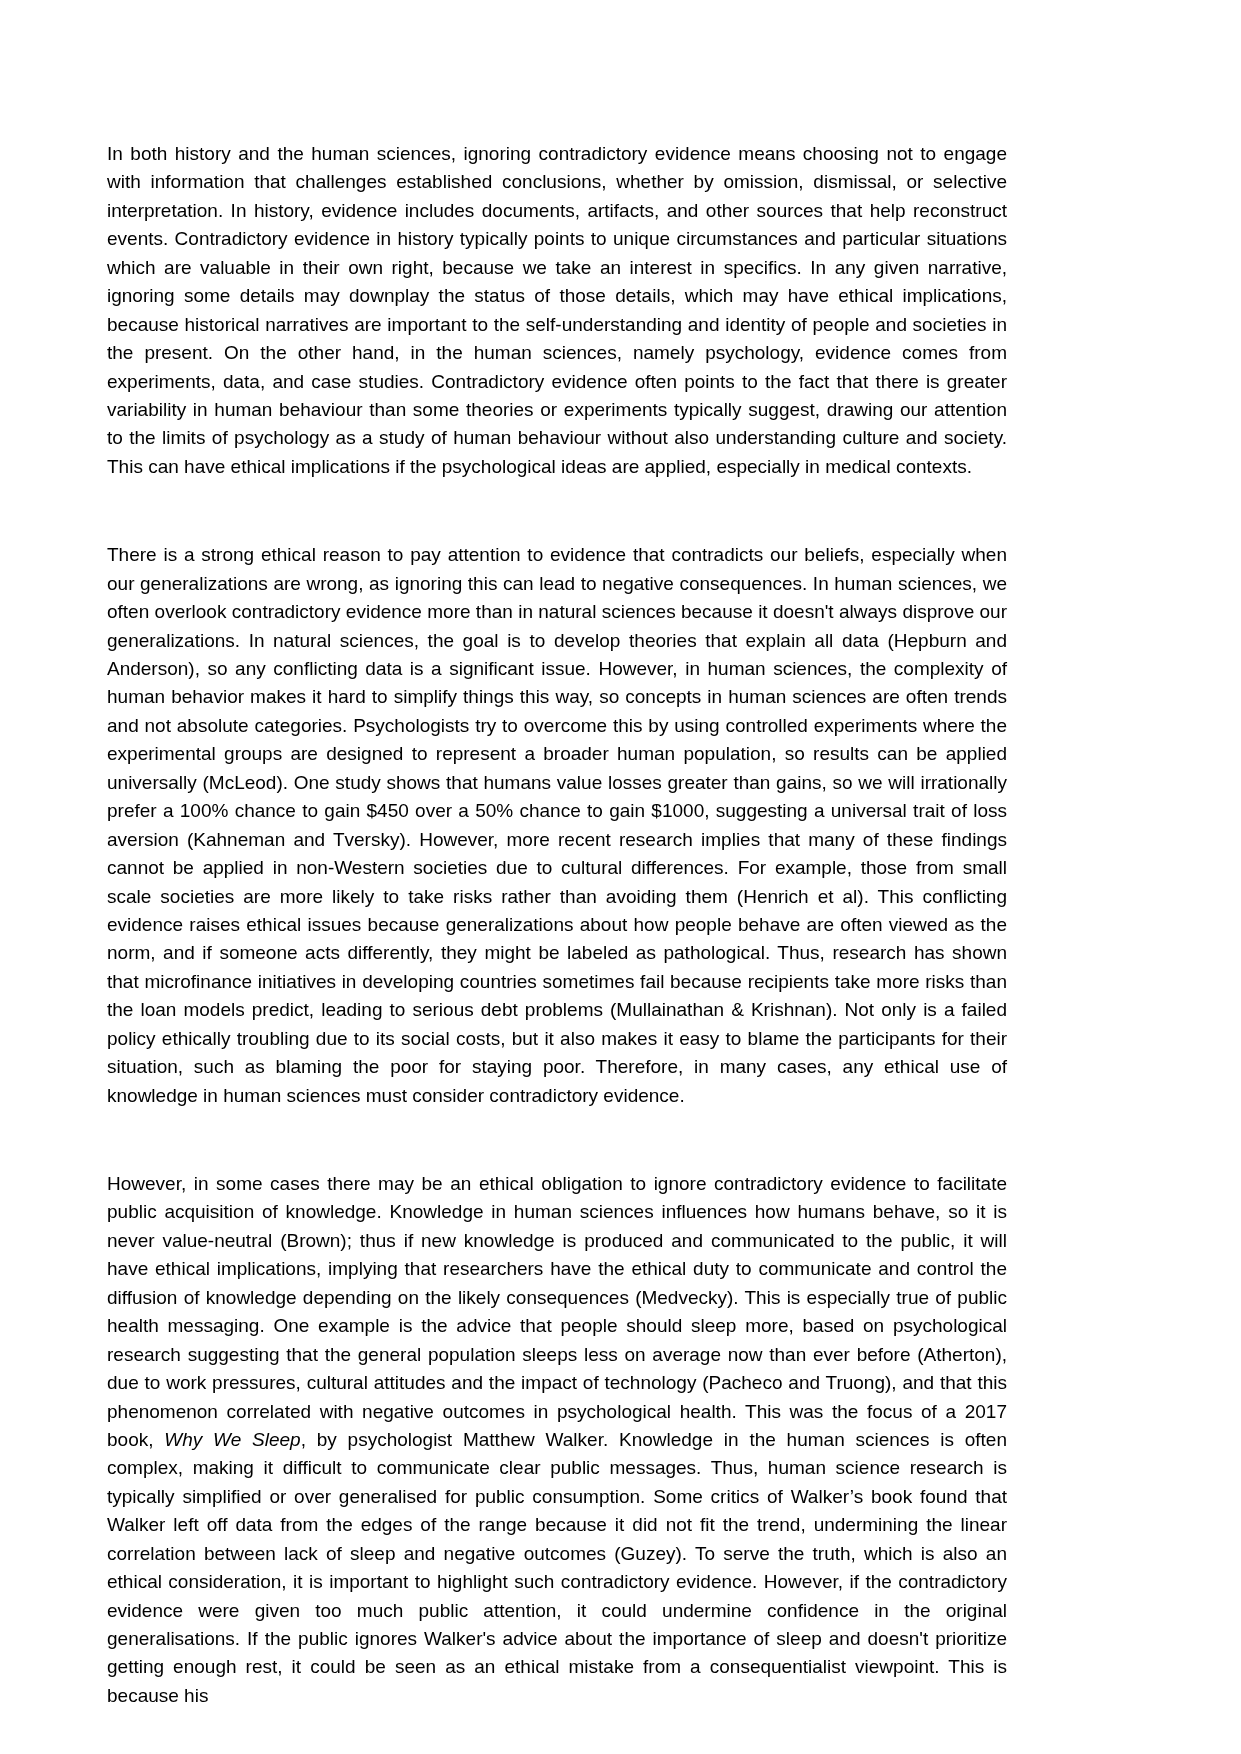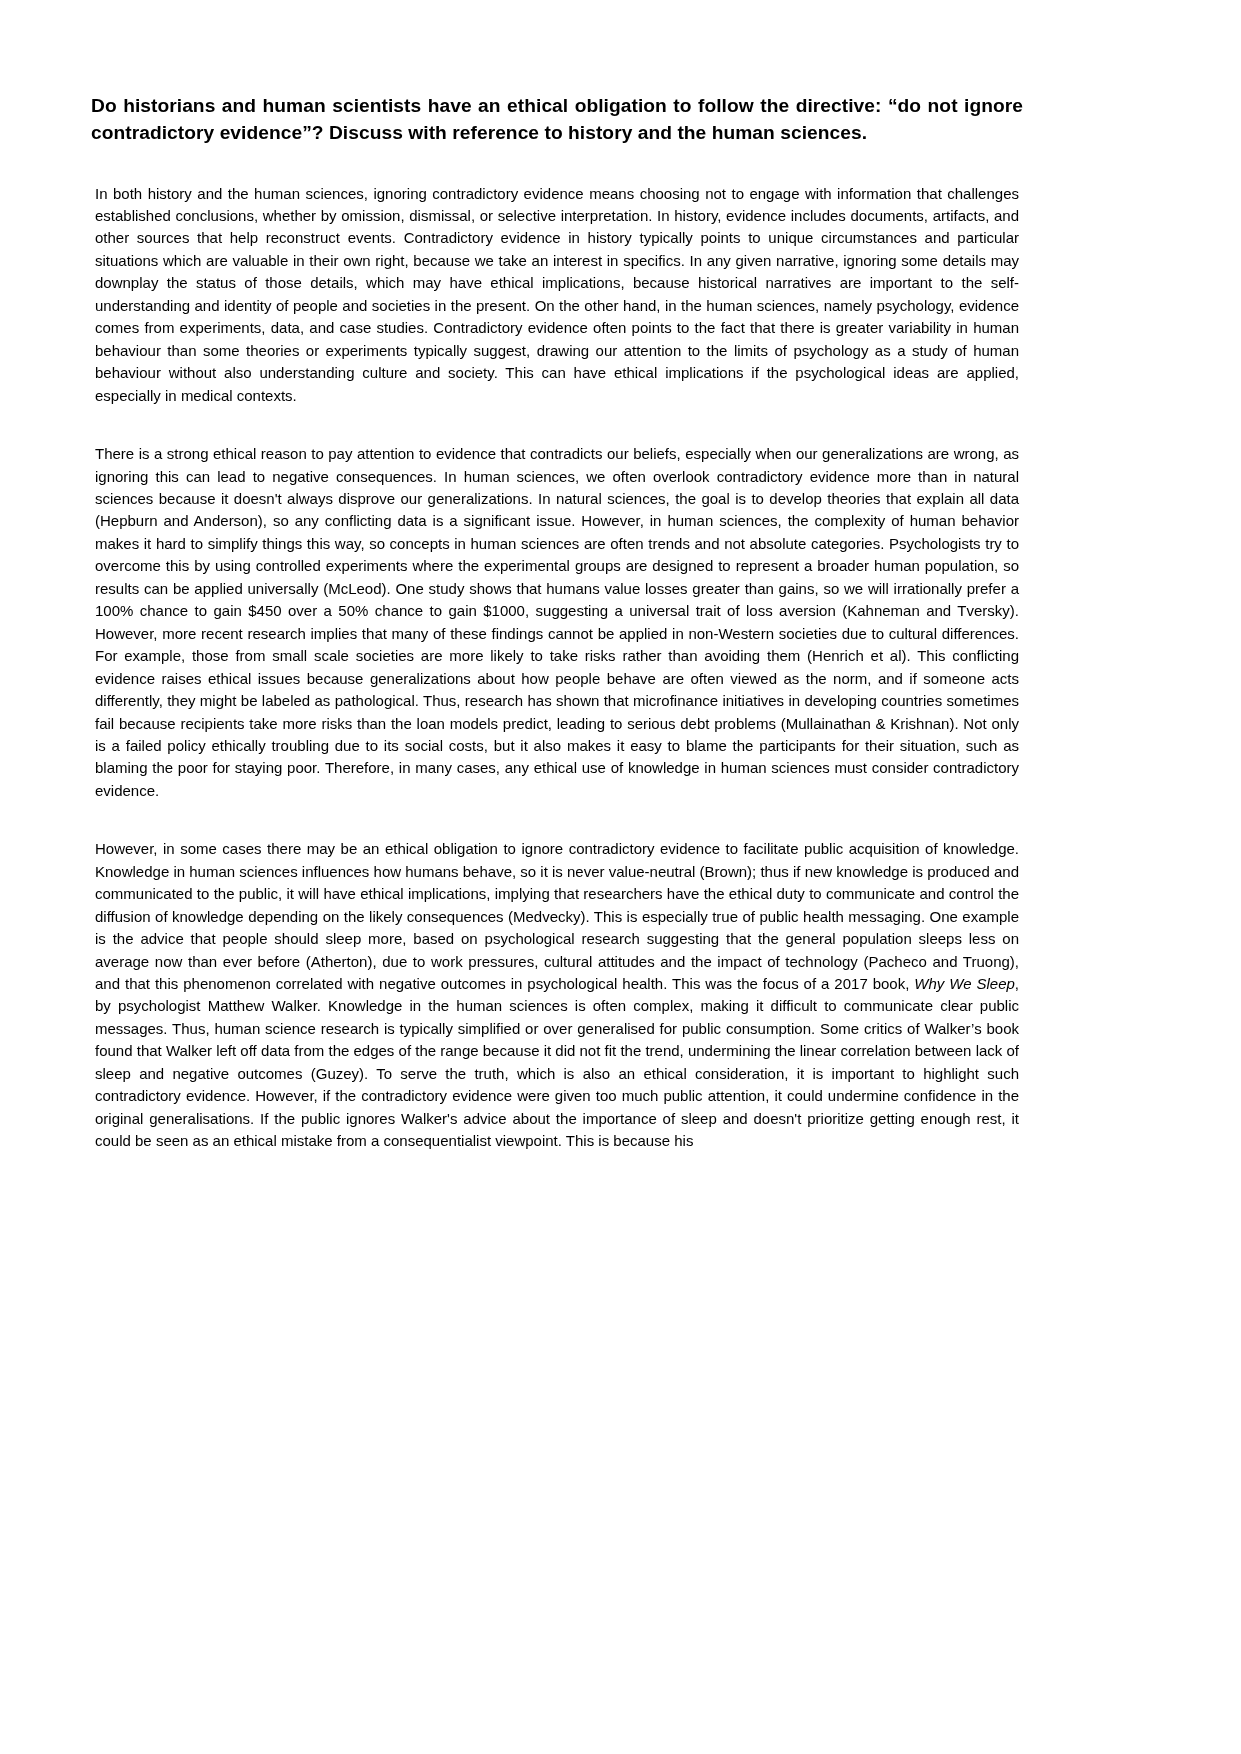--- a/index.html
+++ b/index.html
@@ -28,39 +28,38 @@
   .essay-title {
     font-size: 19.2px;
     font-weight: bold;
     line-height: 1.42;
     text-align: justify;
     text-justify: inter-word;
     margin: 0 0 0 0;
     letter-spacing: 0.05px;
   }
   .para {
-    font-size: 15px;
+    font-size: 19px;
     font-weight: normal;
     line-height: 1.497;
     text-align: justify;
     text-justify: inter-word;
-    margin: 4px;
+    margin: 16px;
     letter-spacing: 0.0px;
   }
   .gap-after-title { height: 32px; }
   .gap-between-paras { height: 28px; }
   .para em { font-style: italic; }
 </style>
 </head>
 <body>
 
 <div class="page">
   <div class="content">
 
-    <p class="essay-title">Do historians and human scientists have an ethical obligation to follow the directive: “do not ignore contradictory evidence”? Discuss with reference to history and the human sciences.</p>
 
     <div class="gap-after-title"></div>
 
     <p class="para">In both history and the human sciences, ignoring contradictory evidence means choosing not to engage with information that challenges established conclusions, whether by omission, dismissal, or selective interpretation. In history,  evidence includes documents, artifacts, and other sources that help reconstruct events. Contradictory evidence in history typically points to unique circumstances and particular situations which are valuable in their own right, because we take an interest in specifics. In any given narrative, ignoring some details may downplay the status of those details, which may have ethical implications, because historical narratives are important to the self-understanding and identity of people and societies in the present. On the other hand, in the human sciences, namely psychology, evidence comes from experiments, data, and case studies. Contradictory evidence often points to the fact that there is greater variability in human behaviour than some theories or experiments typically suggest, drawing our attention to the limits of psychology as a study of human behaviour without also understanding culture and society. This can have ethical implications if the psychological ideas are applied, especially in medical contexts.</p>
 
     <div class="gap-between-paras"></div>
 
     <p class="para">There is a strong ethical reason to pay attention to evidence that contradicts our beliefs, especially when our generalizations are wrong, as ignoring this can lead to negative consequences. In human sciences, we often overlook contradictory evidence more than in natural sciences because it doesn't always disprove our generalizations. In natural sciences, the goal is to develop theories that explain all data (Hepburn and Anderson), so any conflicting data is a significant issue. However, in human sciences, the complexity of human behavior makes it hard to simplify things this way, so concepts in human sciences are often trends and not absolute categories. Psychologists try to overcome this by using controlled experiments where the experimental groups are designed to represent a broader human population, so results can be applied universally (McLeod). One study shows that humans value losses greater than gains, so we will irrationally prefer a 100% chance to gain $450 over a 50% chance to gain $1000, suggesting a universal trait of loss aversion (Kahneman and Tversky). However, more recent research implies that many of these findings cannot be applied in non-Western societies due to cultural differences. For example, those from small scale societies are more likely to take risks rather than avoiding them (Henrich et al). This conflicting evidence raises ethical issues because generalizations about how people behave are often viewed as the norm, and if someone acts differently, they might be labeled as pathological. Thus, research has shown that microfinance initiatives in developing countries sometimes fail because recipients take more risks than the loan models predict, leading to serious debt problems (Mullainathan &amp; Krishnan). Not only is a failed policy ethically troubling due to its social costs, but it also makes it easy to blame the participants for their situation, such as blaming the poor for staying poor. Therefore, in many cases, any ethical use of knowledge in human sciences must consider contradictory evidence.</p>
 
     <div class="gap-between-paras"></div>

